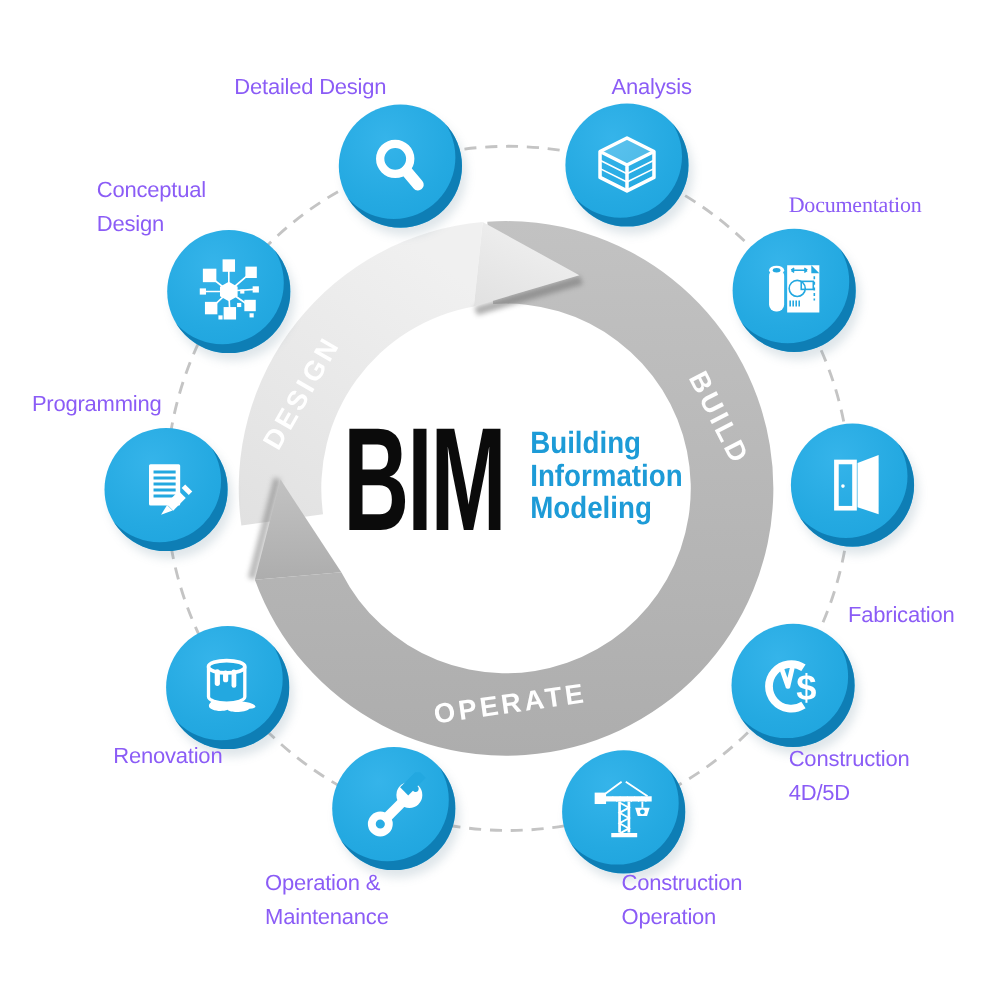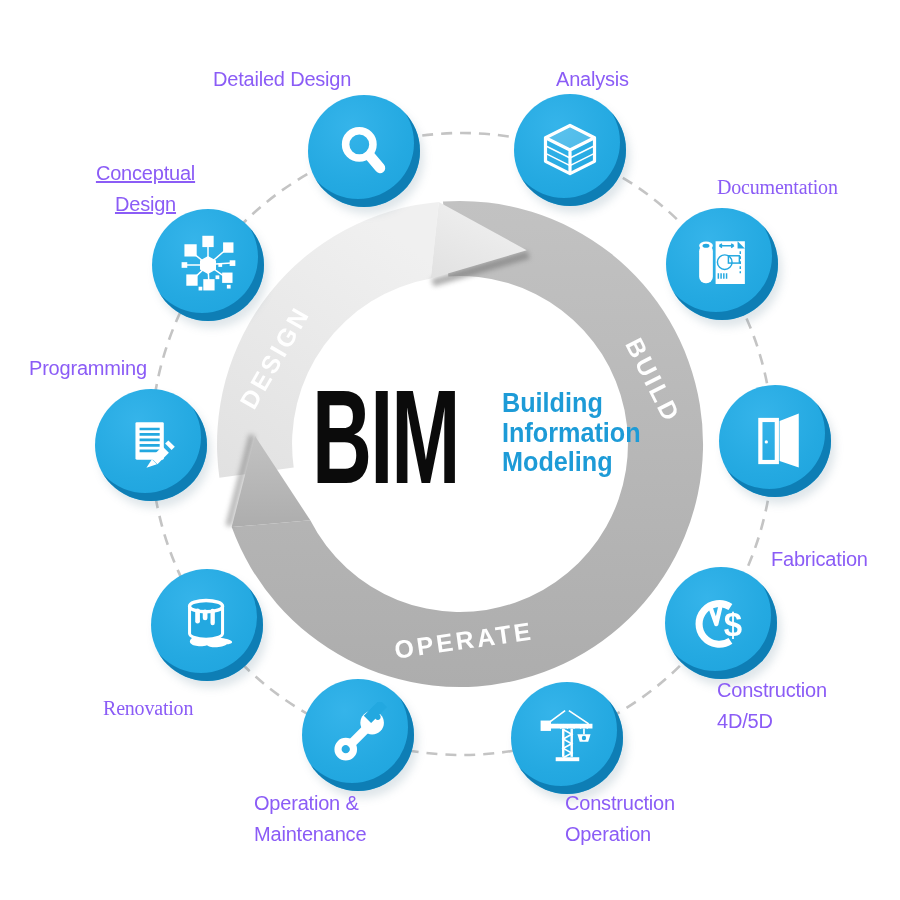--- a/index.html
+++ b/index.html
@@ -7,26 +7,26 @@
          font-family:"Liberation Sans","DejaVu Sans",sans-serif;}
   #ringsvg{position:absolute;left:0;top:0;}
   
   .node{position:absolute;width:112px;height:112px;border-radius:50%;
         background:radial-gradient(circle at 38% 28%, #35b4ea 0%, #24a9e1 55%, #1ba1dc 100%);
         box-shadow: inset -6px -8px 0 rgba(10,116,170,.8), 4px 7px 9px rgba(110,140,160,.22);}
   .node svg{position:absolute;left:50%;top:50%;transform:translate(-50%,-50%);}
   
   .nlabel{position:absolute;font-size:20px;color:#8b5cf6;line-height:31px;letter-spacing:-0.2px;white-space:nowrap;}
   .nlabel span{display:block;}
-  .align-right{text-align:center;text-decoration:underline;}
+  .align-right{text-align:left;}
   
   .ring-label{position:absolute;width:220px;text-align:center;color:#ffffff;
               font-size:25px;font-weight:700;letter-spacing:3px;}
   
-  .bim-center{position:absolute;left:312px;top:386px;display:flex;align-items:flex-start;gap:20px;}
+  .bim-center{position:absolute;left:312px;top:386px;display:flex;align-items:flex-start;}
   .bim-acronym{font-size:134px;font-weight:700;color:#0b0b0b;line-height:101px;
                transform:scaleX(0.62);transform-origin:left top;width:168px;letter-spacing:-3px;}
   .bim-expansion{margin-left:2px;margin-top:2px;color:#1d9bd7;font-weight:700;
                  font-size:28px;line-height:29.5px;transform:scaleX(0.9);transform-origin:left top;white-space:nowrap;}
 </style>
 </head>
 <body>
 
 <div id="stage">
 
@@ -166,38 +166,38 @@
 
   <div class="node" style="left:302px;top:679px;">
     <svg width="66" height="66" viewBox="0 0 70 70">
       <line x1="25" y1="47" x2="47" y2="25" stroke="#fff" stroke-width="9.5"></line>
       <circle cx="22" cy="50" r="8.2" fill="none" stroke="#fff" stroke-width="7.6"></circle>
       <circle cx="50" cy="22" r="12.5" fill="#fff"></circle>
       <rect x="48" y="-2" width="11" height="24" fill="#23a8e0" transform="rotate(45 53.5 10)"></rect>
       <circle cx="56" cy="16" r="3" fill="#23a8e0"></circle>
     </svg>
   </div>
-  <div class="nlabel" style="left:254px;top:788px;">
+  <div class="nlabel" style="left:241px;top:788px;">
     <span>Operation &amp;</span>
       <span>Maintenance</span>
   </div>
 
   <div class="node" style="left:151px;top:569px;">
     <svg width="66" height="66" viewBox="0 0 70 70">
       <path d="M22 47 C 8 55, 26 60, 35 56.5 C 37 59.5, 52 59.5, 56 55.5 C 67 54.5, 61 49.5, 48 48.5 Z" fill="#fff"></path>
       <path d="M16.5 15.5 L16.5 44 A17.5 6 0 0 0 51.5 44 L51.5 15.5" fill="#23a8e0" stroke="#fff" stroke-width="3.2"></path>
       <ellipse cx="34" cy="15" rx="17.5" ry="6" fill="#23a8e0" stroke="#fff" stroke-width="3.6"></ellipse>
       <g stroke="#fff" stroke-linecap="round">
         <line x1="25" y1="20" x2="25" y2="31" stroke-width="5"></line>
         <line x1="33" y1="21" x2="33" y2="27.5" stroke-width="5"></line>
         <line x1="41" y1="20" x2="41" y2="33" stroke-width="4.6"></line>
       </g>
     </svg>
   </div>
-  <div class="nlabel" style="left:103px;top:693px;font-family:Liberation Serif, serif;">
+  <div class="nlabel" style="left:103px;top:673px;">
     <span>Renovation</span>
       <span></span>
   </div>
 
   <div class="node" style="left:95px;top:389px;">
     <svg width="64" height="64" viewBox="0 0 70 70">
       <rect x="18" y="10" width="31" height="41" rx="1.5" fill="#fff"></rect>
       <g stroke="#23a8e0" stroke-width="3">
         <path d="M22.5 17.5 h22 M22.5 23.5 h22 M22.5 29.5 h22 M22.5 35.5 h22 M22.5 41.5 h22"></path>
       </g>

